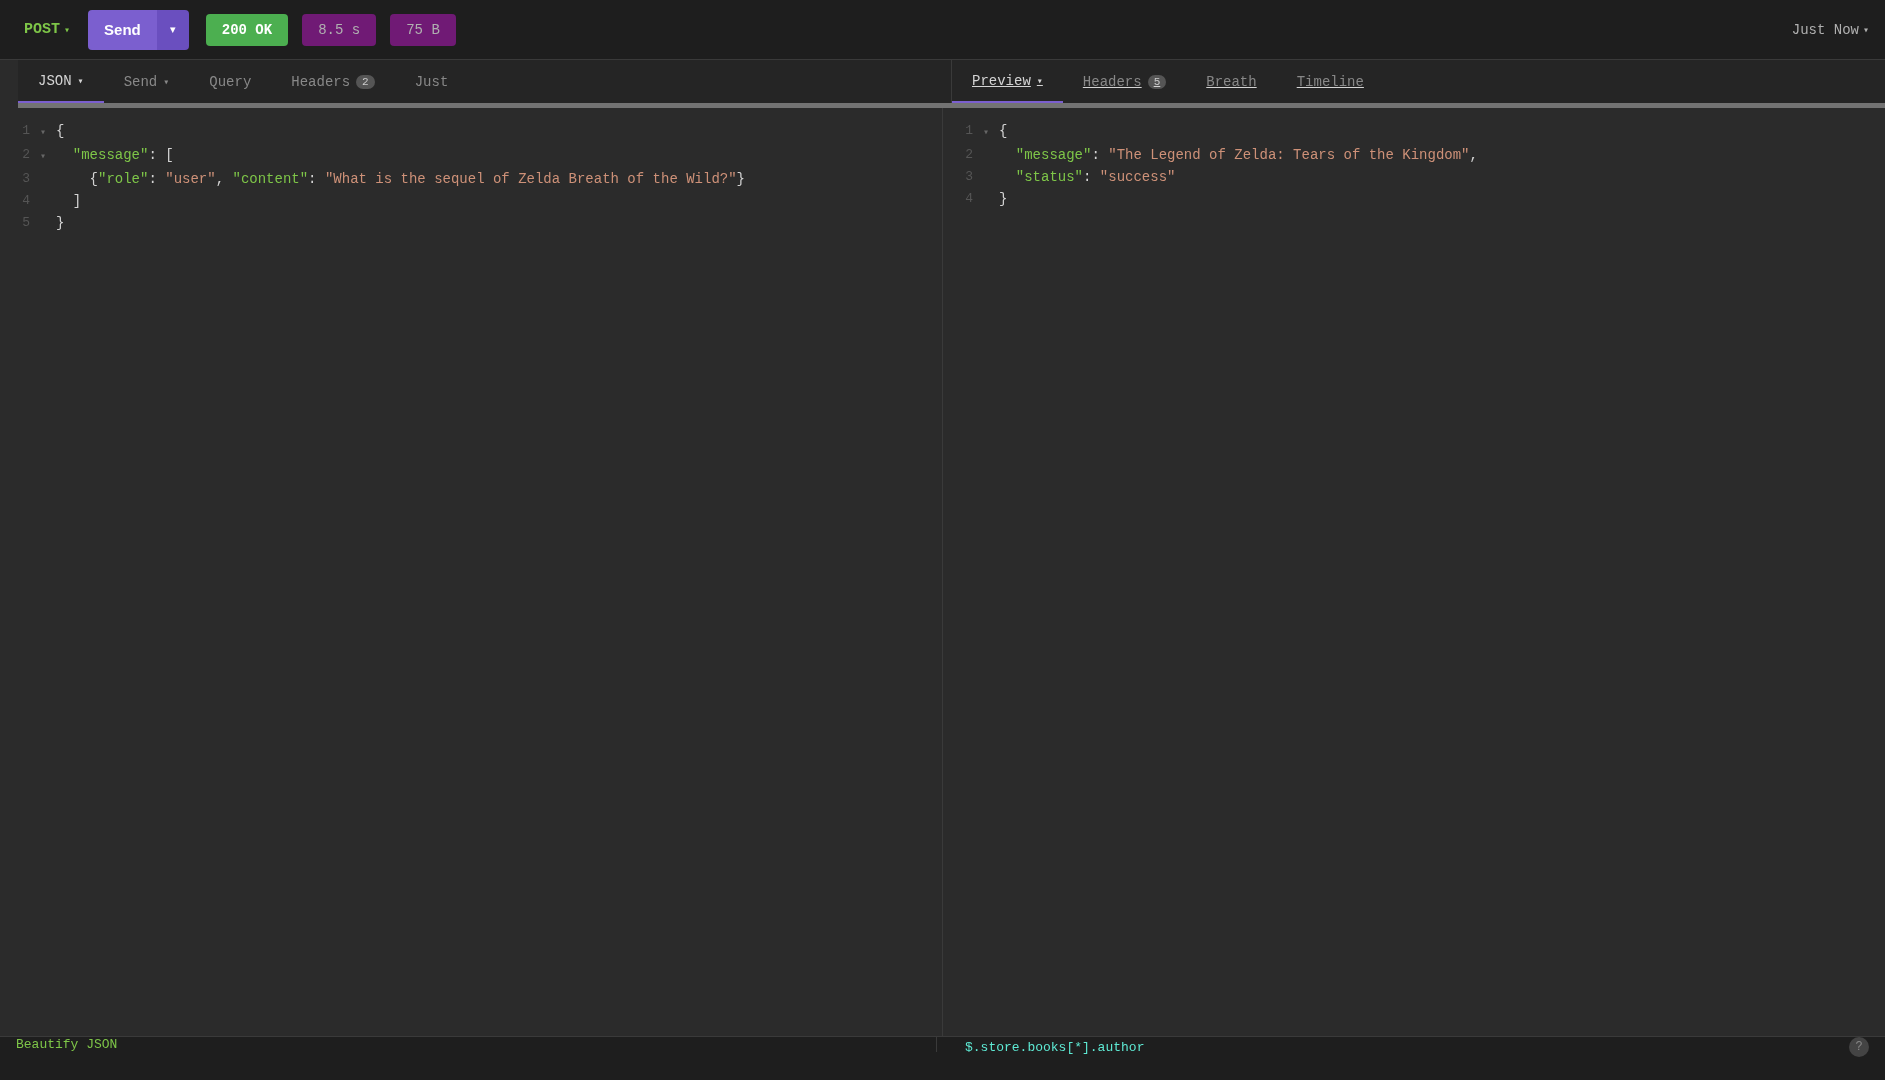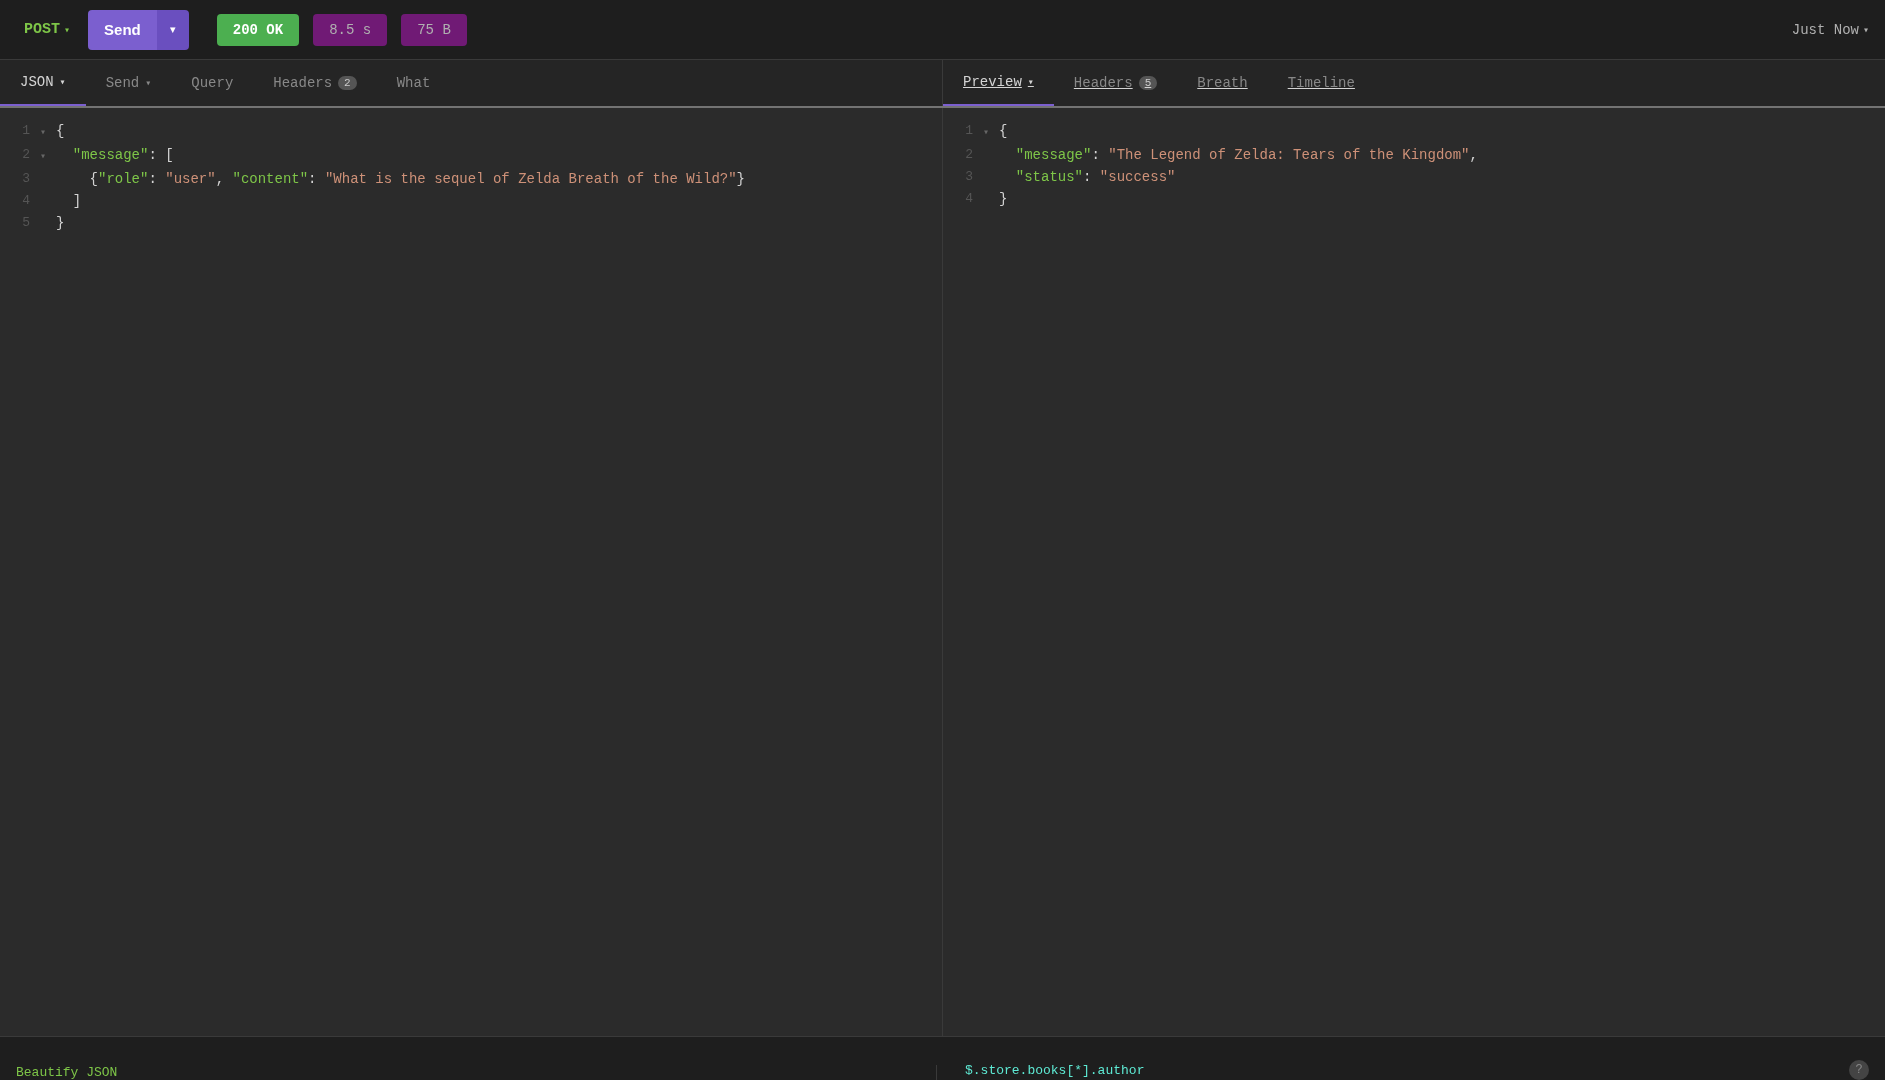--- a/index.html
+++ b/index.html
@@ -75,21 +75,21 @@
       font-size: 11px;
     }
 
     .status-badge {
       background: #4caf50;
       color: white;
       font-weight: bold;
       font-size: 14px;
       padding: 8px 16px;
       border-radius: 4px;
-      margin-left: 18px;
+      margin-left: 7px;
     }
 
     .stat-badge {
       background: #701a75;
       color: #b0b0b0;
       font-size: 14px;
       padding: 8px 16px;
       border-radius: 4px;
       margin-left: 4px;
     }
@@ -101,21 +101,22 @@
       display: flex;
       align-items: center;
       gap: 4px;
     }
 
     
     .tabs-row {
       display: flex;
       background: #252525;
       height: 48px;
-      border-bottom: 2px solid #737373;
+      border-bottom: 5px solid #737373;
+      margin-left: 18px;
     }
 
     .tab-group {
       display: flex;
       align-items: center;
       height: 100%;
     }
 
     .tab {
       height: 100%;
@@ -204,21 +205,21 @@
     .j-key { color: #7ec648; }
     .j-string { color: #ce9178; }
     .j-punct { color: #d4d4d4; }
 
     
     .footer {
       display: flex;
       background: #1e1e1e;
       height: 44px;
       border-top: 1px solid #3a3a3a;
-      align-items: flex-end;
+      align-items: flex-start;
       gap: 12px;
     }
 
     .footer-left {
       flex: 1;
       padding: 0 16px;
       font-size: 13px;
       color: #7ec648;
       cursor: pointer;
       border-right: 1px solid #3a3a3a;
@@ -287,21 +288,21 @@
       <span class="chevron-down">▾</span>
     </div>
     <div class="tab">
       <span>Query</span>
     </div>
     <div class="tab">
       <span>Headers</span>
       <span class="tab-badge">2</span>
     </div>
     <div class="tab">
-      <span>What</span>
+      <span>Just</span>
     </div>
   </div>
 
   <div class="tab-group" style="flex:1;text-decoration:underline;">
     <div class="tab active">
       <span>Preview</span>
       <span class="chevron-down">▾</span>
     </div>
     <div class="tab">
       <span>Headers</span>

